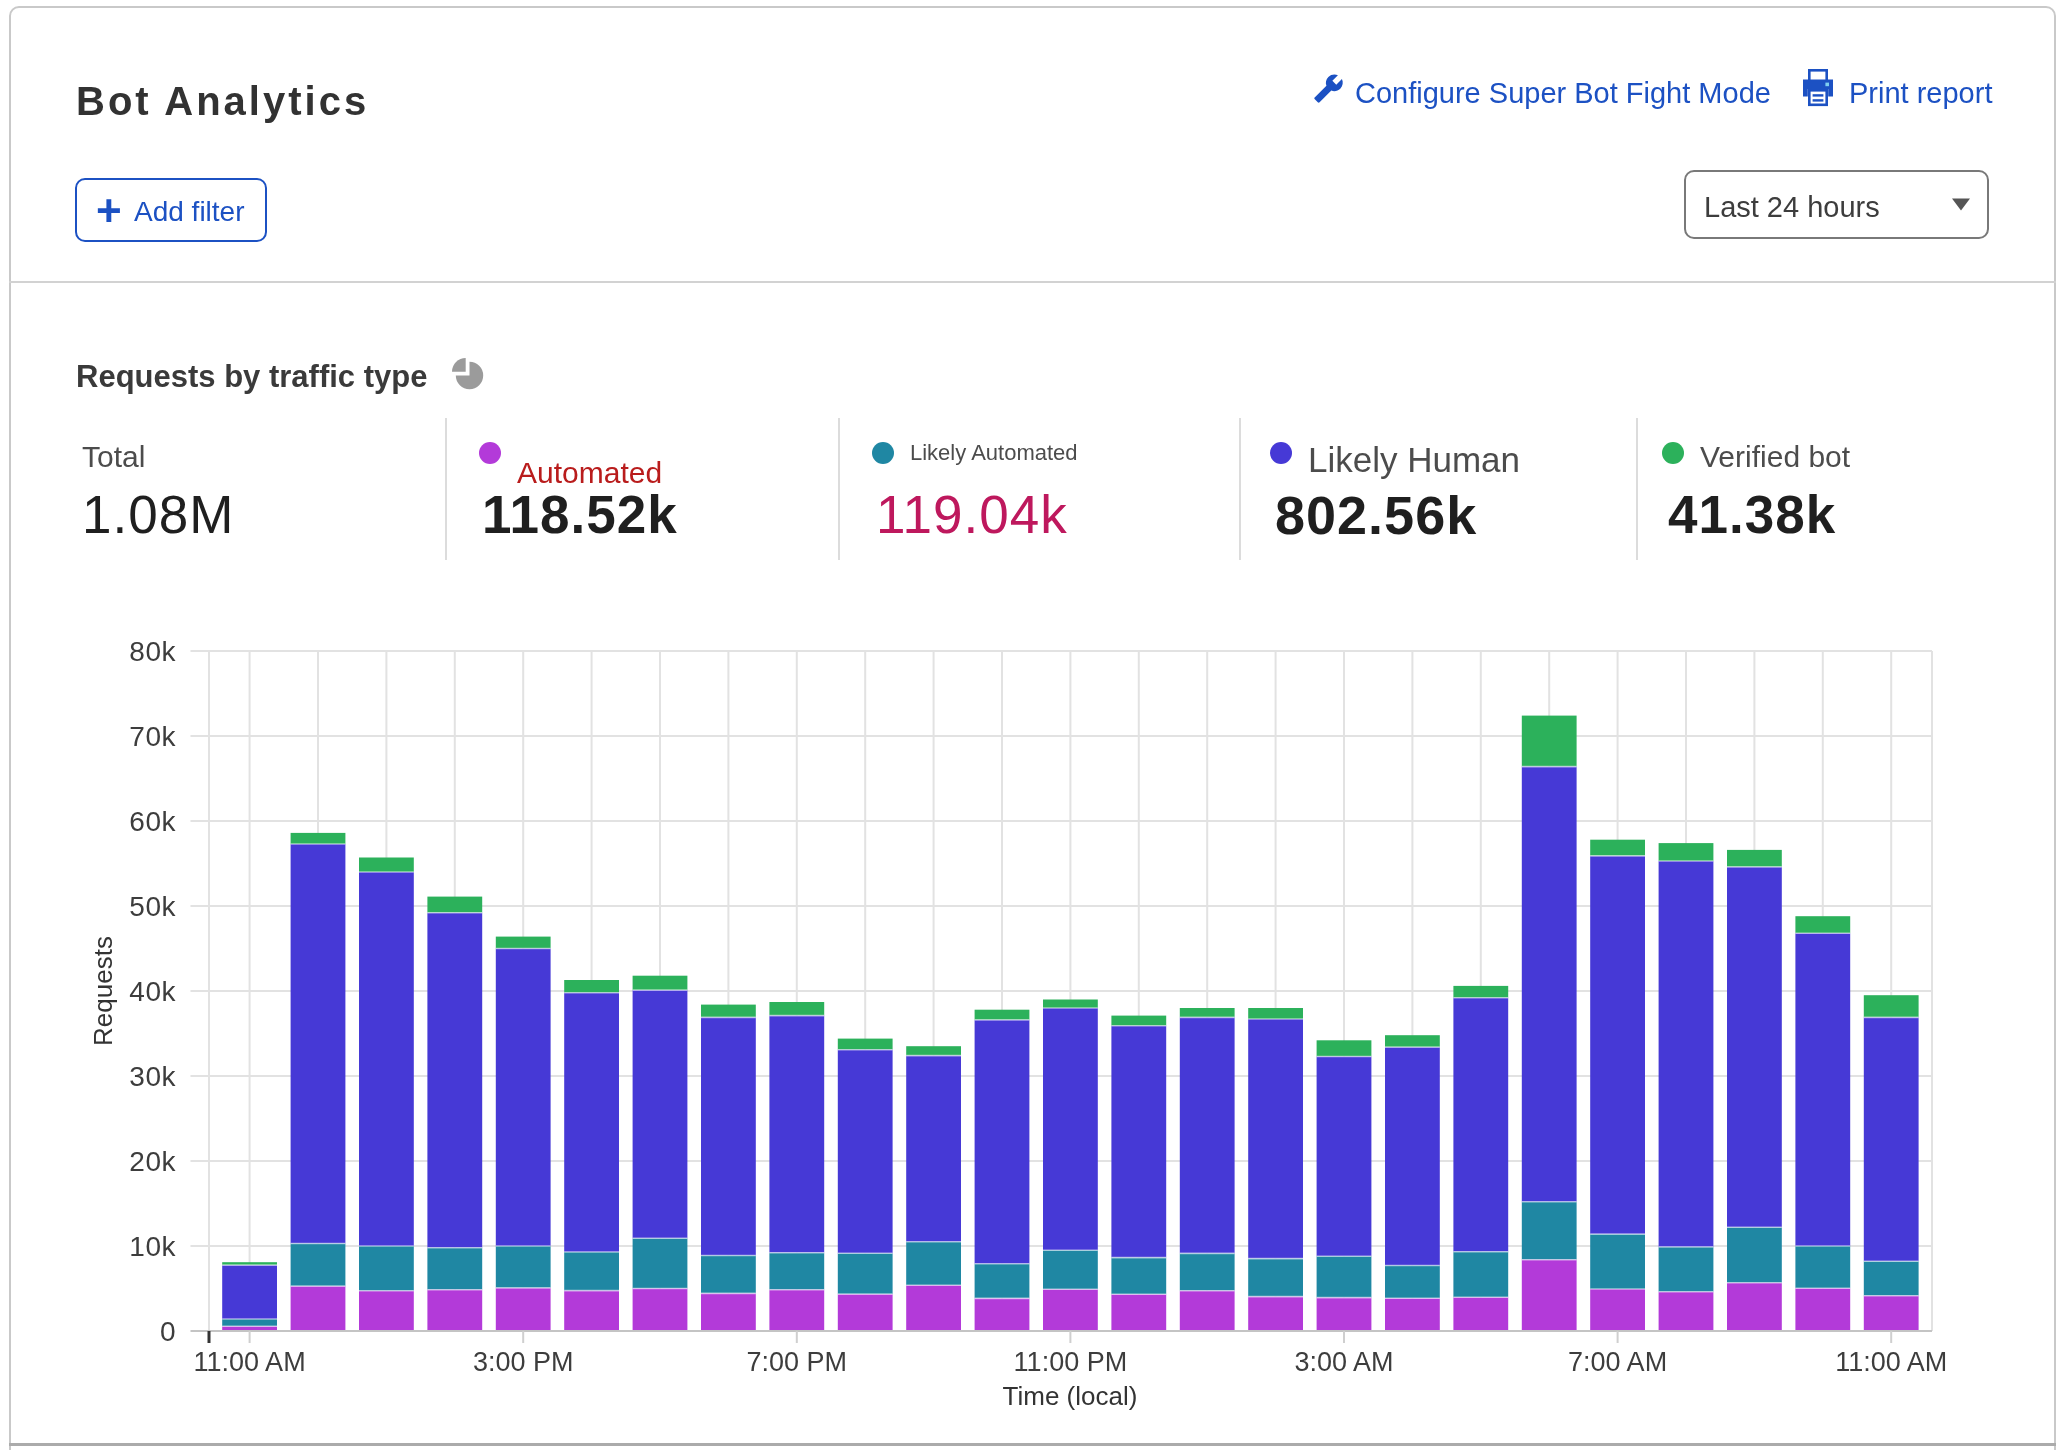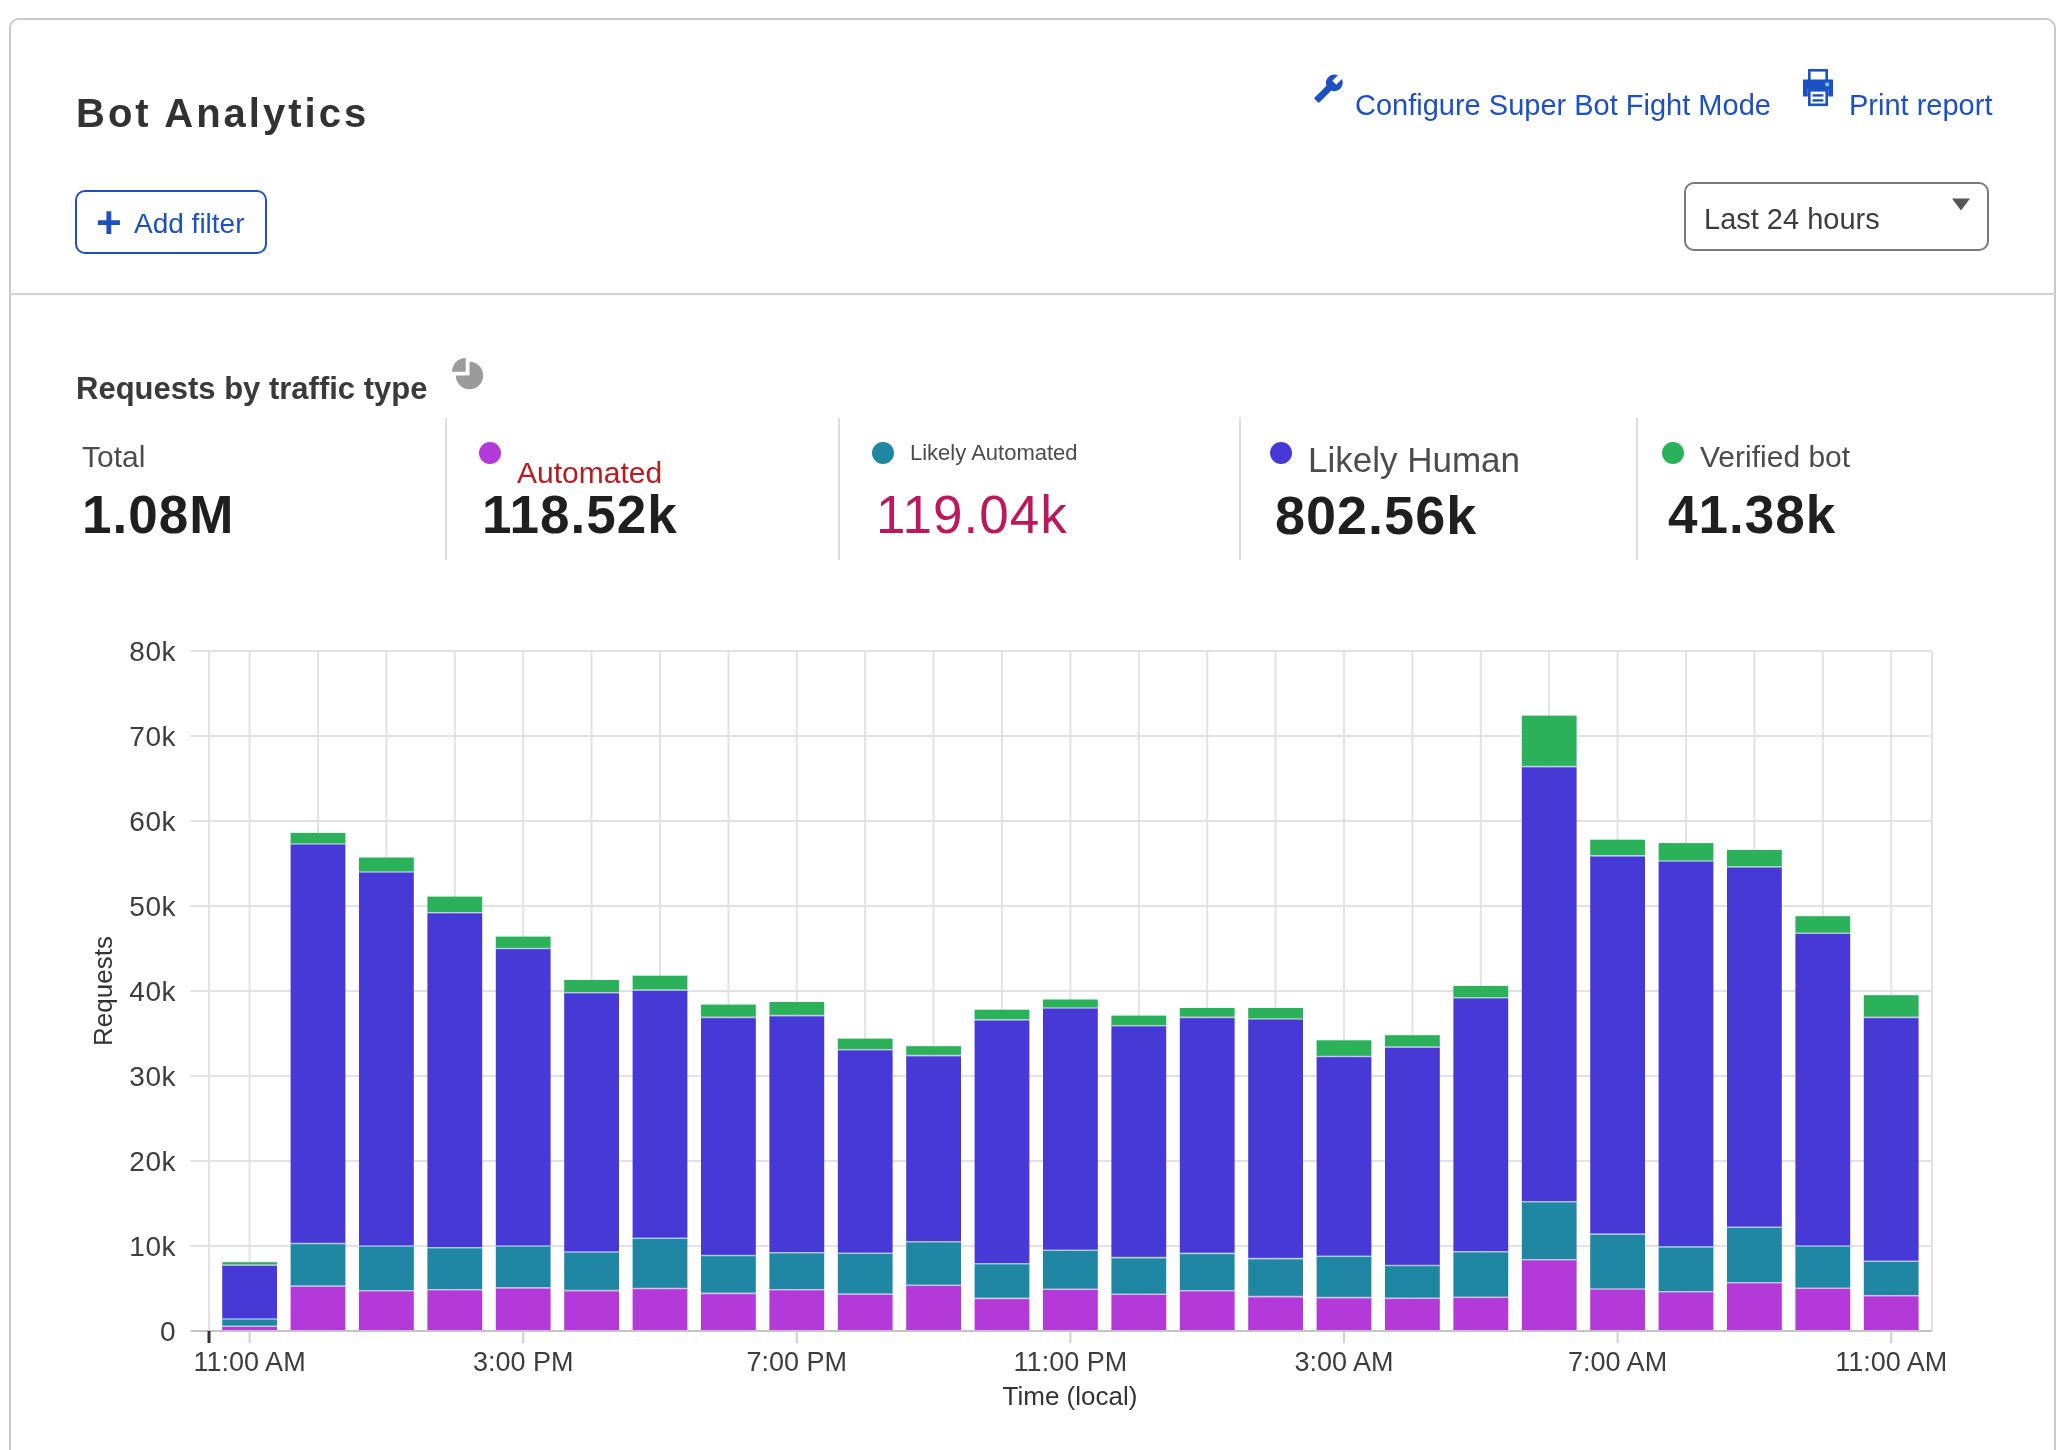--- a/index.html
+++ b/index.html
@@ -1,18 +1,18 @@
 <!DOCTYPE html>
 <html><head>
 <meta charset="utf-8">
 <style>
   * { margin:0; padding:0; box-sizing:border-box; }
   html,body { width:2062px; height:1450px; background:#ffffff;
              font-family:"Liberation Sans", sans-serif; overflow:hidden; }
-  .abs { position:absolute;margin-top:12px; }
+  .abs { position:absolute; }
 </style>
 </head>
 <body>
 <div class="abs" style="left:9px;top:6px;width:2047px;height:1500px;border:2px solid #c9c9c9;border-radius:10px;"></div>
 
 <div class="abs" style="left:76px;top:79px;font-size:40px;font-weight:700;color:#323232;letter-spacing:3px">Bot Analytics</div>
 <svg width="31" height="31" viewBox="0 0 24 24" style="position:absolute;left:1313px;top:73px">
     <g transform="scale(-1,1) translate(-24,0)">
       <path fill="#1c51c3" d="M22.7 19l-9.1-9.1c.9-2.3.4-5-1.5-6.9-2-2-5-2.4-7.4-1.3L9 6 6 9 1.6 4.7C.4 7.1.9 10.1 2.9 12.1c1.9 1.9 4.6 2.4 6.9 1.5l9.1 9.1c.4.4 1 .4 1.4 0l2.3-2.3c.5-.4.5-1.1.1-1.4z"></path>
     </g>
@@ -40,21 +40,21 @@
 
 <div class="abs" style="left:9px;top:281px;width:2047px;height:2px;background:#d2d2d2"></div>
 
 <div class="abs" style="left:76px;top:359px;font-size:31px;font-weight:700;color:#3a3a3a">Requests by traffic type</div>
 <svg width="34" height="34" viewBox="0 0 34 34" style="position:absolute;left:452px;top:358px">
     <path fill="#9b9b9b" d="M17.5 3.8 A13.7 13.7 0 1 1 3.8 17.5 L17.5 17.5 Z"></path>
     <path fill="#9b9b9b" transform="translate(-3.8,-3.8)" d="M17.5 17.5 L3.8 17.5 A13.7 13.7 0 0 1 17.5 3.8 Z"></path>
   </svg>
 
 <div style="position:absolute;left:82px;top:440px;font-size:30px;color:#4c4c4c">Total</div>
-<div style="position:absolute;left:82px;top:484px;font-size:53px;font-weight:700;color:#1f1f1f;letter-spacing:1px">1.08M</div>
+<div style="position:absolute;left:82px;top:484px;font-size:53px;font-weight:400;color:#1f1f1f;letter-spacing:1px">1.08M</div>
 <div style="position:absolute;left:479px;top:442px;width:22px;height:22px;border-radius:50%;background:#b33ad9"></div>
 <div style="position:absolute;left:517px;top:456px;font-size:30px;color:#b91c1c">Automated</div>
 <div style="position:absolute;left:482px;top:484px;font-size:53px;font-weight:700;color:#1f1f1f;letter-spacing:1px">118.52k</div>
 <div style="position:absolute;left:872px;top:442px;width:22px;height:22px;border-radius:50%;background:#1f87a3"></div>
 <div style="position:absolute;left:910px;top:440px;font-size:22px;color:#4c4c4c">Likely Automated</div>
 <div style="position:absolute;left:876px;top:484px;font-size:53px;font-weight:400;color:#be185d;letter-spacing:1px">119.04k</div>
 <div style="position:absolute;left:1270px;top:442px;width:22px;height:22px;border-radius:50%;background:#4639d6"></div>
 <div style="position:absolute;left:1308px;top:440px;font-size:35px;color:#4c4c4c">Likely Human</div>
 <div style="position:absolute;left:1275px;top:484px;font-size:54px;font-weight:700;color:#1f1f1f;letter-spacing:1px">802.56k</div>
 <div style="position:absolute;left:1662px;top:442px;width:22px;height:22px;border-radius:50%;background:#2cb15b"></div>

